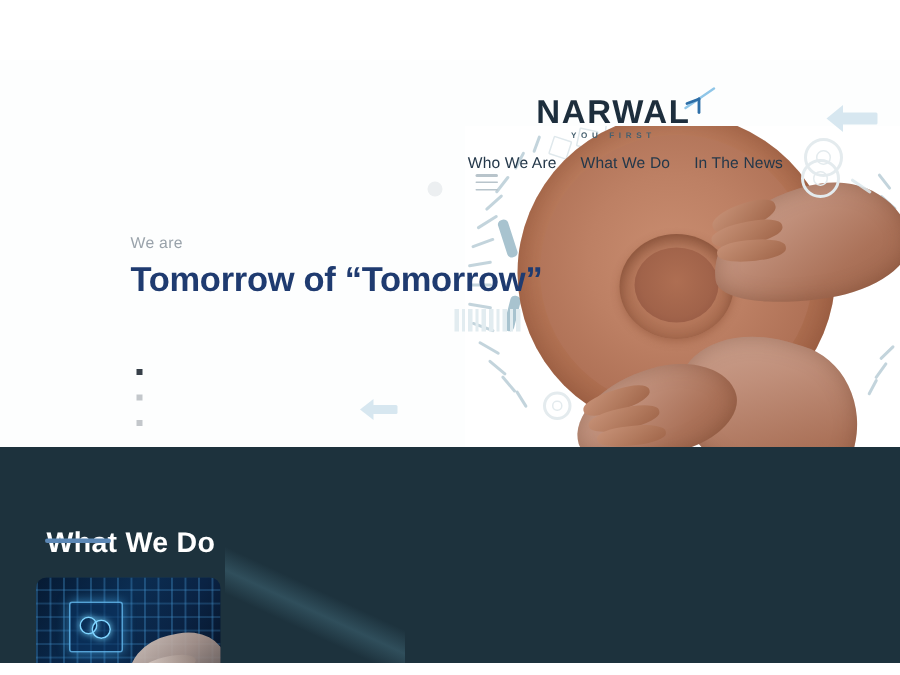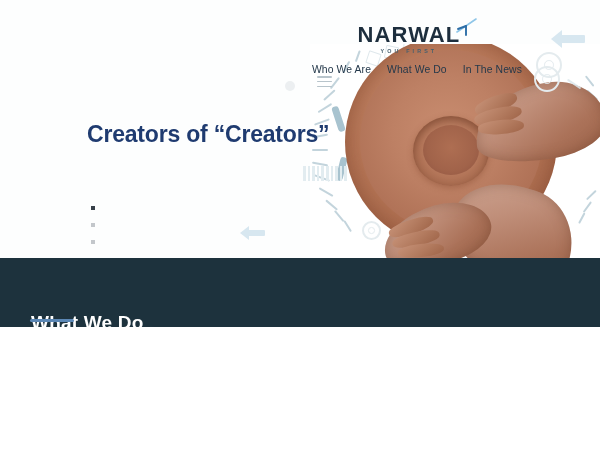--- a/index.html
+++ b/index.html
@@ -7,23 +7,24 @@
     padding: 0;
     background: #ffffff;
   }
   body {
     font-family: "Liberation Sans", sans-serif;
     -webkit-font-smoothing: antialiased;
   }
   #page {
     position: relative;
     width: 600px;
-    height: 327px;
+    height: 402px;
     overflow: hidden;
     background: #ffffff;
+    margin-top: 40px;
   }
 
   
   .hero {
     position: absolute;
     left: 0; top: 0;
     width: 600px;
     height: 258px;
     background: #fdfefe;
     overflow: hidden;
@@ -500,21 +501,22 @@
     </div>
 
     <div class="dot-deco"></div>
     <div class="hamburger">
       <span></span>
         <span></span>
         <span></span>
     </div>
 
     <div class="headline">
-      <div class="h1">Creators of “Creators”</div>
+      <div class="eyebrow">We are</div>
+      <div class="h1">Tomorrow of “Tomorrow”</div>
     </div>
 
     <div class="bullets">
       <i class="active"></i>
       <i></i>
       <i></i>
     </div>
   </section>
 
   <section class="dark">

